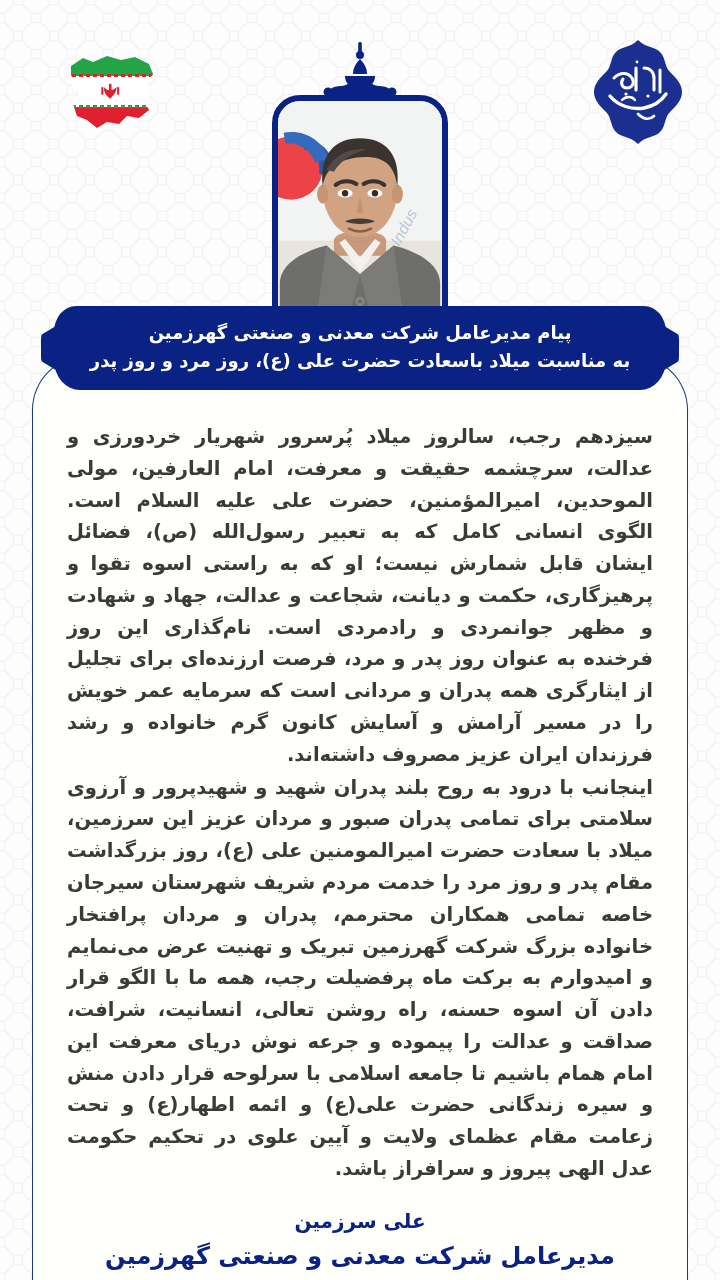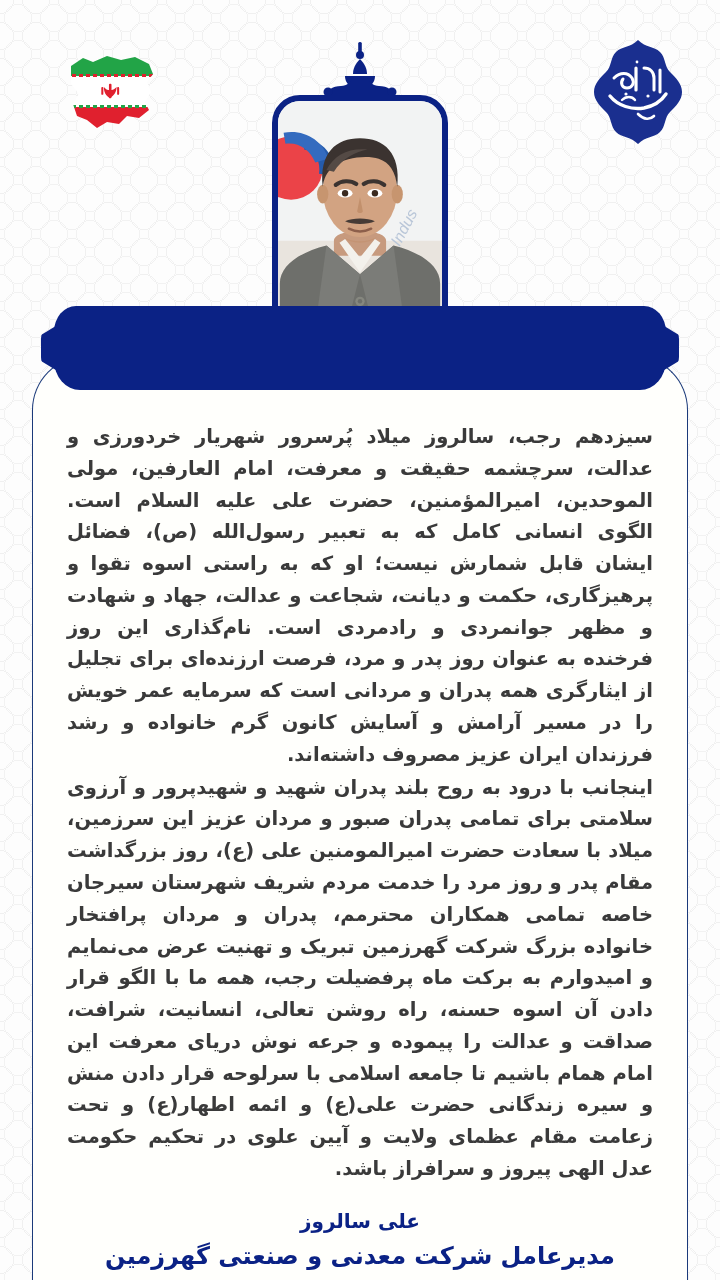--- a/index.html
+++ b/index.html
@@ -269,30 +269,32 @@
         <path d="M76 137 C84 141, 92 141, 100 137" stroke="#8d5f4b" stroke-width="2.6" fill="none" stroke-linecap="round"></path>
 
         <path d="M70 146 C80 152, 96 152, 106 146 C98 154, 78 154, 70 146 Z" fill="#c2906c" opacity="0.6"></path>
       </svg>
     </div>
   </div>
 
   <div class="banner">
     <span class="notch left"></span>
     <span class="notch right"></span>
+    <div class="banner-line">پیام مدیرعامل شرکت معدنی و صنعتی گهرزمین</div>
+    <div class="banner-line">به مناسبت میلاد باسعادت حضرت علی (ع)، روز مرد و روز پدر</div>
   </div>
 
   <div class="card">
     <div class="body-text">
       <p>سیزدهم رجب، سالروز میلاد پُرسرور شهریار خردورزی و عدالت، سرچشمه حقیقت و معرفت، امام العارفین، مولی الموحدین، امیرالمؤمنین، حضرت علی علیه السلام است. الگوی انسانی کامل که به تعبیر رسول‌الله (ص)، فضائل ایشان قابل شمارش نیست؛ او که به راستی اسوه تقوا و پرهیزگاری، حکمت و دیانت، شجاعت و عدالت، جهاد و شهادت و مظهر جوانمردی و رادمردی است. نام‌گذاری این روز فرخنده به عنوان روز پدر و مرد، فرصت ارزنده‌ای برای تجلیل از ایثارگری همه پدران و مردانی است که سرمایه عمر خویش را در مسیر آرامش و آسایش کانون گرم خانواده و رشد فرزندان ایران عزیز مصروف داشته‌اند.</p>
       <p>اینجانب با درود به روح بلند پدران شهید و شهیدپرور و آرزوی سلامتی برای تمامی پدران صبور و مردان عزیز این سرزمین، میلاد با سعادت حضرت امیرالمومنین علی (ع)، روز بزرگداشت مقام پدر و روز مرد را خدمت مردم شریف شهرستان سیرجان خاصه تمامی همکاران محترمم، پدران و مردان پرافتخار خانواده بزرگ شرکت گهرزمین تبریک و تهنیت عرض می‌نمایم و امیدوارم به برکت ماه پرفضیلت رجب، همه ما با الگو قرار دادن آن اسوه حسنه، راه روشن تعالی، انسانیت، شرافت، صداقت و عدالت را پیموده و جرعه نوش دریای معرفت این امام همام باشیم تا جامعه اسلامی با سرلوحه قرار دادن منش و سیره زندگانی حضرت علی(ع) و ائمه اطهار(ع) و تحت زعامت مقام عظمای ولایت و آیین علوی در تحکیم حکومت عدل الهی پیروز و سرافراز باشد.</p>
     </div>
 
     <div class="signature">
-      <div class="sig-name">علی سالروز</div>
+      <div class="sig-name">علی سرزمین</div>
       <div class="sig-title">مدیرعامل شرکت معدنی و صنعتی گهرزمین</div>
     </div>
   </div>
 
   <div class="footer-logo">
     <div class="logo-mark">
       <svg viewBox="0 0 54 54" width="54" height="54">
         <path d="M27 2 A25 25 0 1 1 26.9 2 Z M27 2
                  A25 25 0 1 0 52 27 L40 27 A13 13 0 1 1 27 14 Z" fill="#1b53a8"></path>
         <circle cx="27" cy="27" r="25" fill="none" stroke="#1b53a8" stroke-width="9"></circle>

